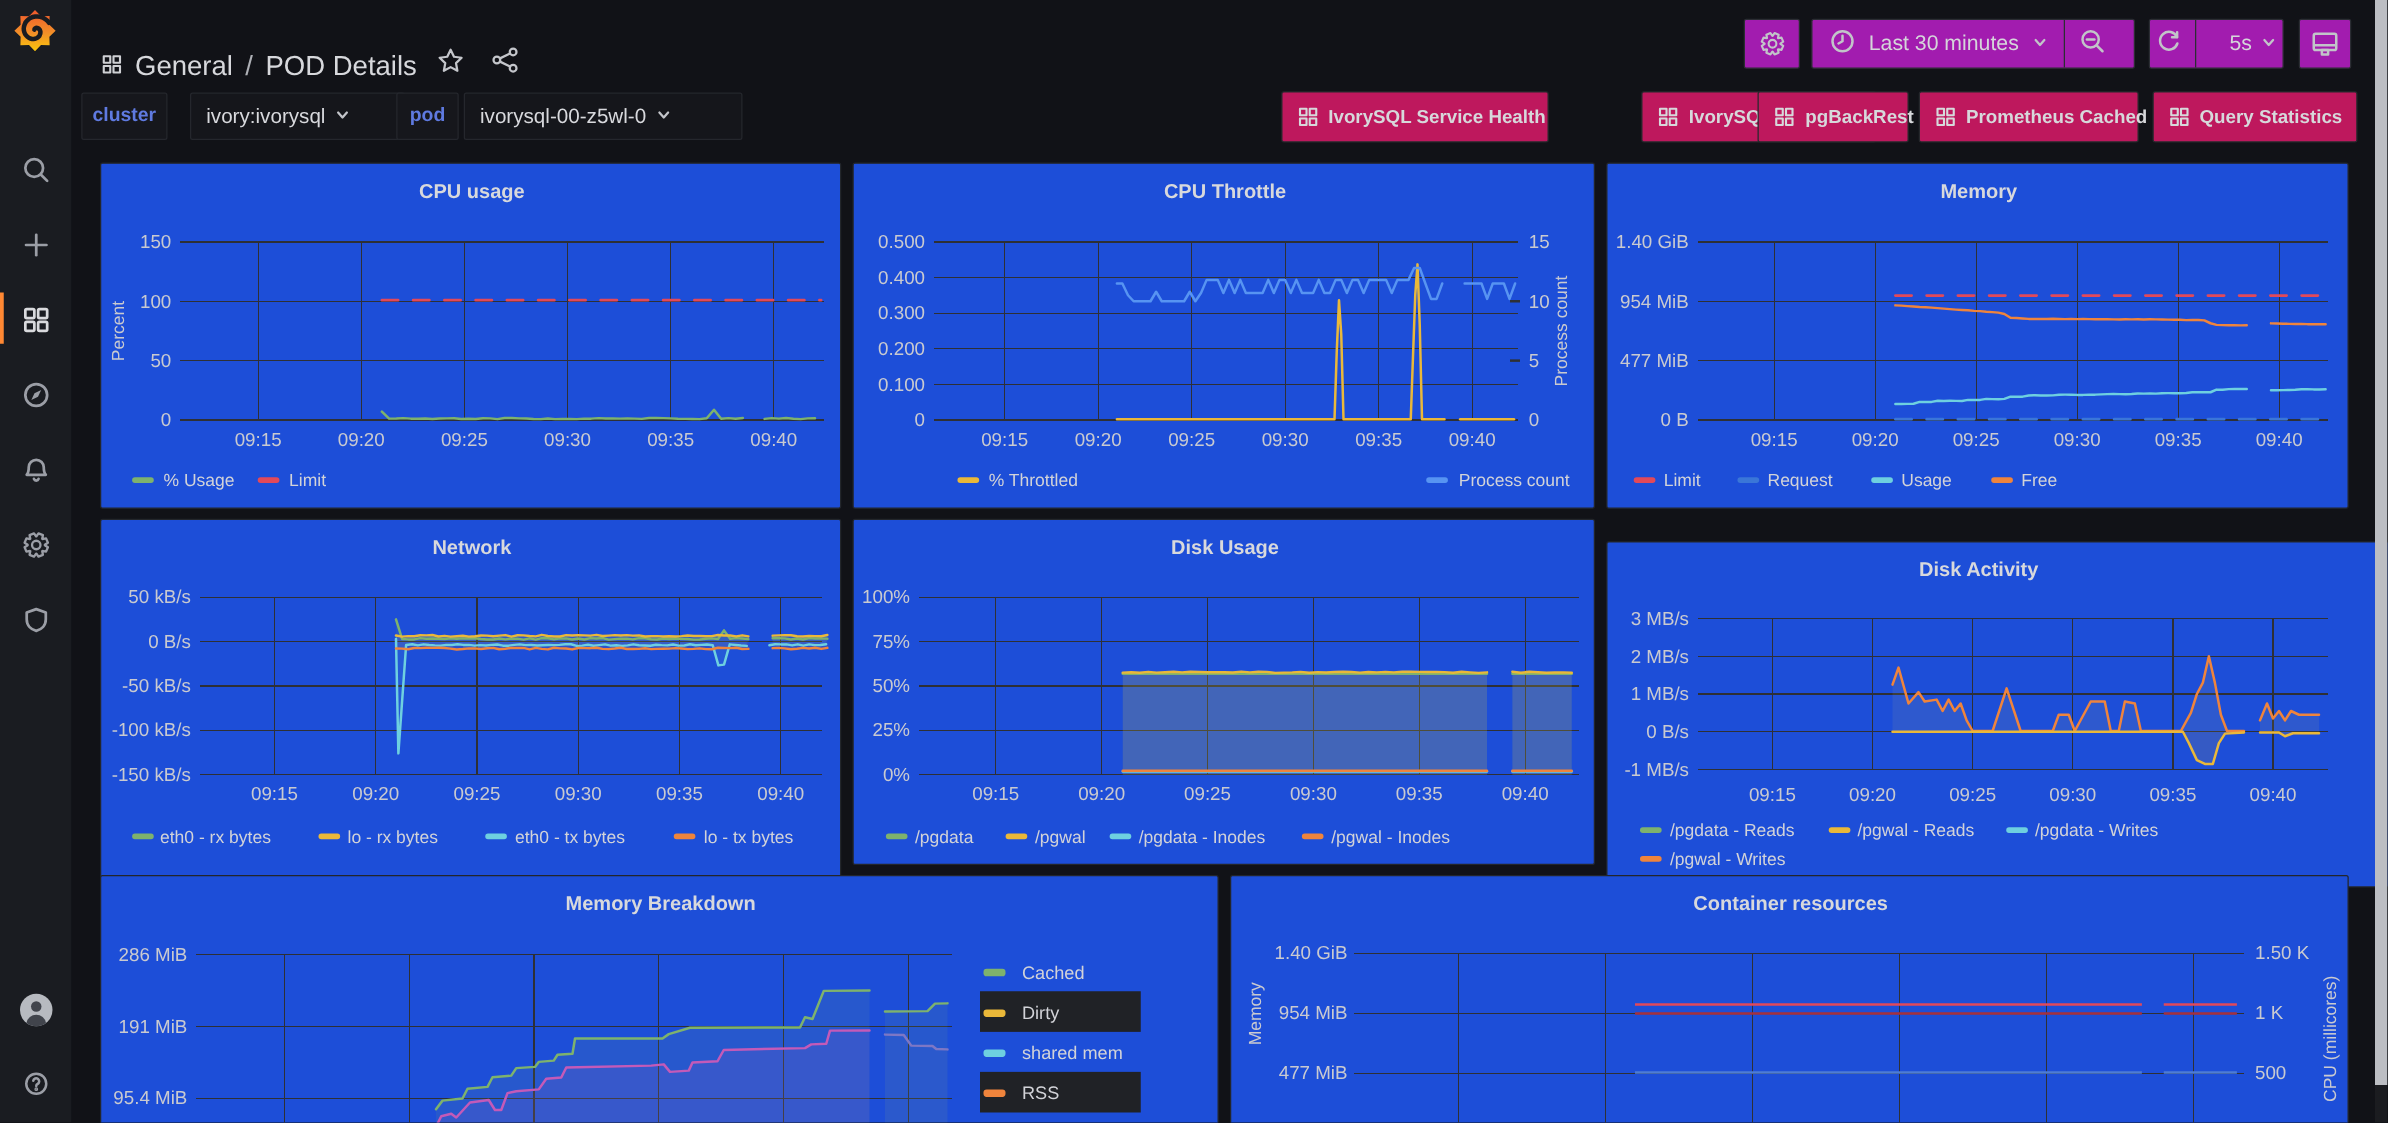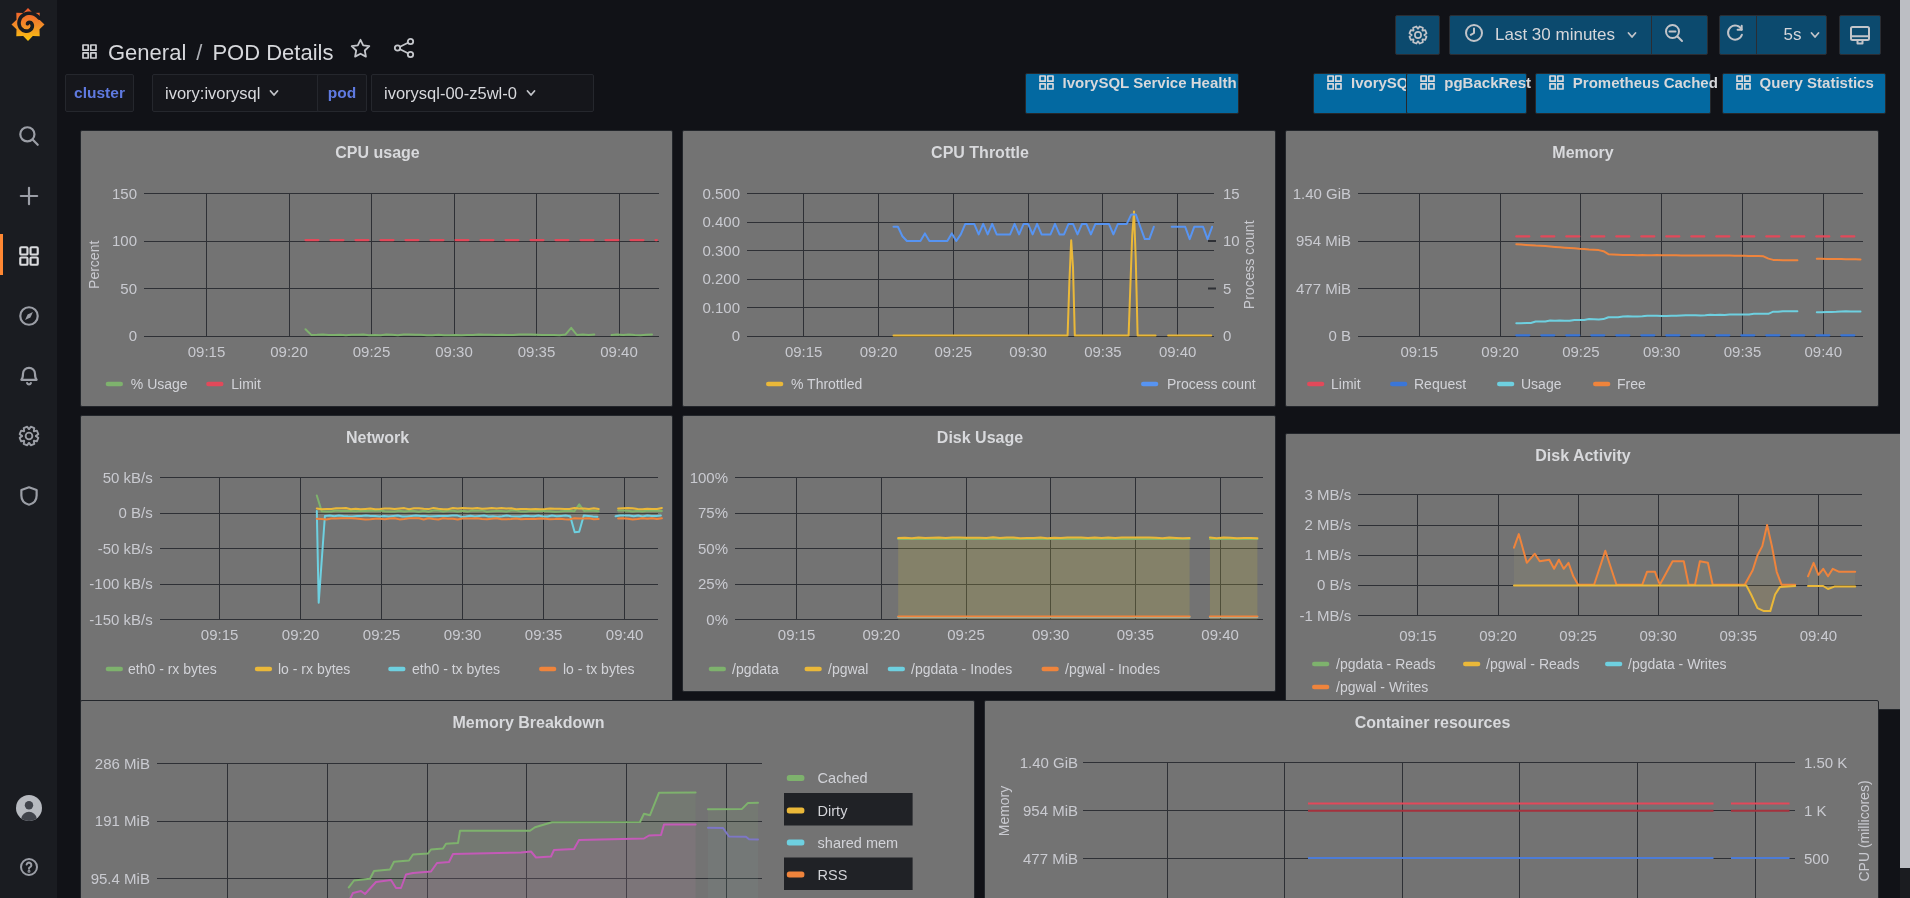--- a/index.html
+++ b/index.html
@@ -1,34 +1,34 @@
 <!DOCTYPE html>
 <html><head><meta charset="utf-8"><style>
 *{margin:0;padding:0;box-sizing:border-box}
 html,body{width:1910px;height:898px;overflow:hidden;background:#111217;
 font-family:"Liberation Sans",sans-serif;position:relative}
-.panel{position:absolute;background:#737373;border:1px solid #23262b;border-radius:2px}
+.panel{position:absolute;background:#1d4ed8;border:1px solid #23262b;border-radius:2px}
 #sidebar{position:absolute;left:0;top:0;width:57px;height:898px;background:#1a1c21}
 .sic{position:absolute;left:17px;width:24px;height:24px}
 .sic svg{width:24px;height:24px}
 #active{position:absolute;left:0;top:234px;width:3px;height:41px;background:#ff8833}
 #logo{position:absolute;left:11px;top:7px}
 #avatar{position:absolute;left:15px;top:794px}
 #helpi{position:absolute;left:18px;top:856px}
 .navt{position:absolute;top:0;height:66px;display:flex;align-items:flex-end;color:#d7d8dc;font-size:22px}
-.tbtn{position:absolute;top:15px;height:40px;background:#0c4a6e;border:1px solid #2b2d33;
+.tbtn{position:absolute;top:15px;height:40px;background:#a21caf;border:1px solid #2b2d33;
 border-radius:2px;display:flex;align-items:center;justify-content:center}
 .tbtn .lab{color:#d5d6da;font-size:17px;font-weight:500}
 .sep{width:1px;height:100%;background:#2b2d33}
 .vlab{position:absolute;top:74px;height:38px;background:#16171c;border:1px solid #25272d;border-radius:2px;
 display:flex;align-items:center;justify-content:center;color:#5f7ae0;font-weight:700;font-size:15.5px}
 .vval{position:absolute;top:74px;height:38px;background:#15161b;border:1px solid #25272d;border-radius:2px;
 display:flex;align-items:center;color:#d8d9dd;font-size:16.5px;padding:0 12px}
-.lbtn{position:absolute;top:73px;height:41px;background:#0369a1;border:1px solid #26282c;border-radius:2px;
-display:flex;gap:8px;padding:0 12px;color:#d7d8db;font-weight:700;font-size:15px;white-space:nowrap}
+.lbtn{position:absolute;top:73px;height:41px;background:#be185d;border:1px solid #26282c;border-radius:2px;
+display:flex;align-items:center;gap:8px;padding:0 12px;color:#d7d8db;font-weight:700;font-size:15px;white-space:nowrap}
 .lbtn svg,.tbtn svg,.vval svg{flex-shrink:0}
 #scroll{position:absolute;right:0;top:0;width:10px;height:898px;background:#1b1c20}
 #thumb{position:absolute;right:0;top:0;width:10px;height:868px;background:#bcbec3}
 </style></head><body>
 <div id="sidebar"></div>
 <div id="active"></div>
 <div id="logo"><svg width="34" height="35" viewBox="0 0 34 35" xmlns="http://www.w3.org/2000/svg">
 <defs>
         <linearGradient id="gl" x1="0" y1="0" x2="0" y2="1">
 <stop offset="0" stop-color="#F1582D"></stop>

